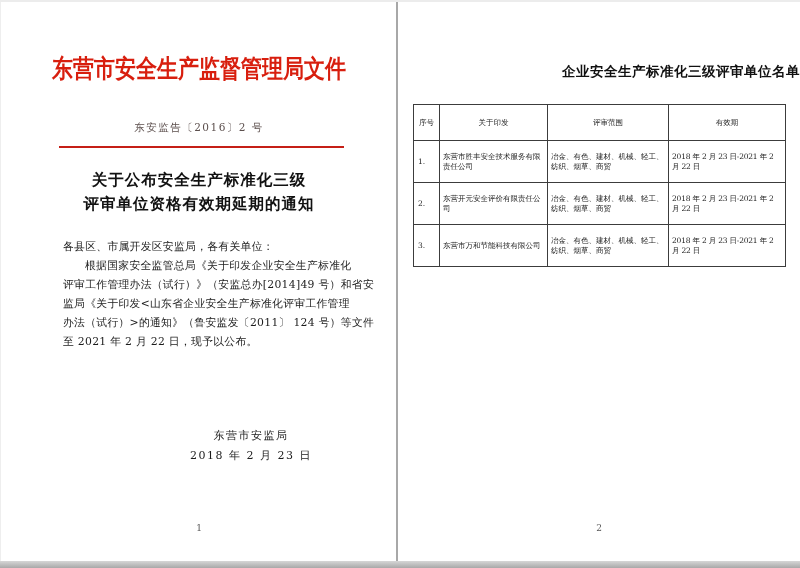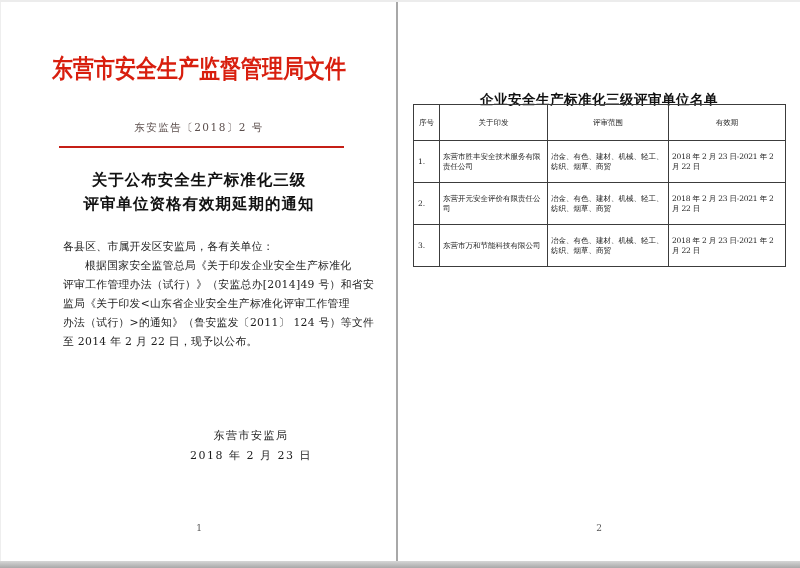--- a/index.html
+++ b/index.html
@@ -32,61 +32,61 @@
   .notice-title{top:166px;left:0;width:100%;text-align:center;font-size:15.5px;
     font-weight:bold;line-height:24px;color:#111;letter-spacing:1px;}
   .body-block{top:235px;left:62px;width:284px;font-size:10.8px;line-height:19px;
     color:var(--ink);letter-spacing:0.3px;}
   .body-line{white-space:nowrap;}
   .body-line.indent{padding-left:22px;}
   .signature{top:424px;left:150px;width:200px;text-align:center;font-size:11px;
     line-height:20px;letter-spacing:1.5px;}
   .page-num{top:521px;left:0;width:100%;text-align:center;font-size:9px;color:#555;}
   
-  .att-title{top:61px;left:0;width:100%;text-align:center;font-weight:bold;
-    font-size:13.5px;color:#111;letter-spacing:0.5px;margin-top:28px;}
+  .att-title{top:61px;left:0;width:100%;text-align:right;font-weight:bold;
+    font-size:13.5px;color:#111;letter-spacing:0.5px;}
   .att-table{left:15px;top:102px;}
   table{border-collapse:collapse;table-layout:fixed;width:372px;font-size:7.5px;
     border:1.5px solid var(--table-border);}
   th,td{border:1px solid var(--table-border);padding:11px 3px;line-height:9.5px;
     vertical-align:middle;font-weight:normal;overflow:hidden;}
   thead th{height:13px;text-align:center;}
   tbody tr.r0{height:22px;}
   tbody tr.r1,tbody tr.r2{height:18px;}
   td.c-no{padding-left:4px;}
   td.c-validity{letter-spacing:-0.2px;}
 </style>
 </head>
 <body>
 
 <div class="stage">
 
   <div class="page page-left">
     <div class="abs header-title">东营市安全生产监督管理局文件</div>
-    <div class="abs doc-number">东安监告〔2018〕2 号</div>
+    <div class="abs doc-number">东安监告〔2016〕2 号</div>
     <div class="abs red-rule"></div>
     <div class="abs notice-title">
       <div>关于公布安全生产标准化三级</div>
       <div>评审单位资格有效期延期的通知</div>
     </div>
     <div class="abs body-block">
 
         <div class="body-line r0">各县区、市属开发区安监局，各有关单位：</div>
 
         <div class="body-line r1 indent">根据国家安全监管总局《关于印发企业安全生产标准化</div>
 
         <div class="body-line r2">评审工作管理办法（试行）》（安监总办[2014]49 号）和省安</div>
 
         <div class="body-line r3">监局《关于印发&lt;山东省企业安全生产标准化评审工作管理</div>
 
         <div class="body-line r4">办法（试行）&gt;的通知》（鲁安监发〔2011〕 124 号）等文件</div>
 
 
 
-        <div class="body-line r7">至 2014 年 2 月 22 日，现予以公布。</div>
+        <div class="body-line r7">至 2021 年 2 月 22 日，现予以公布。</div>
 
       </div>
     <div class="abs signature">
       <div>东营市安监局</div>
       <div>2018 年 2 月 23 日</div>
     </div>
     <div class="abs page-num">1</div>
   </div>
 
   <div class="page-divider"></div>

